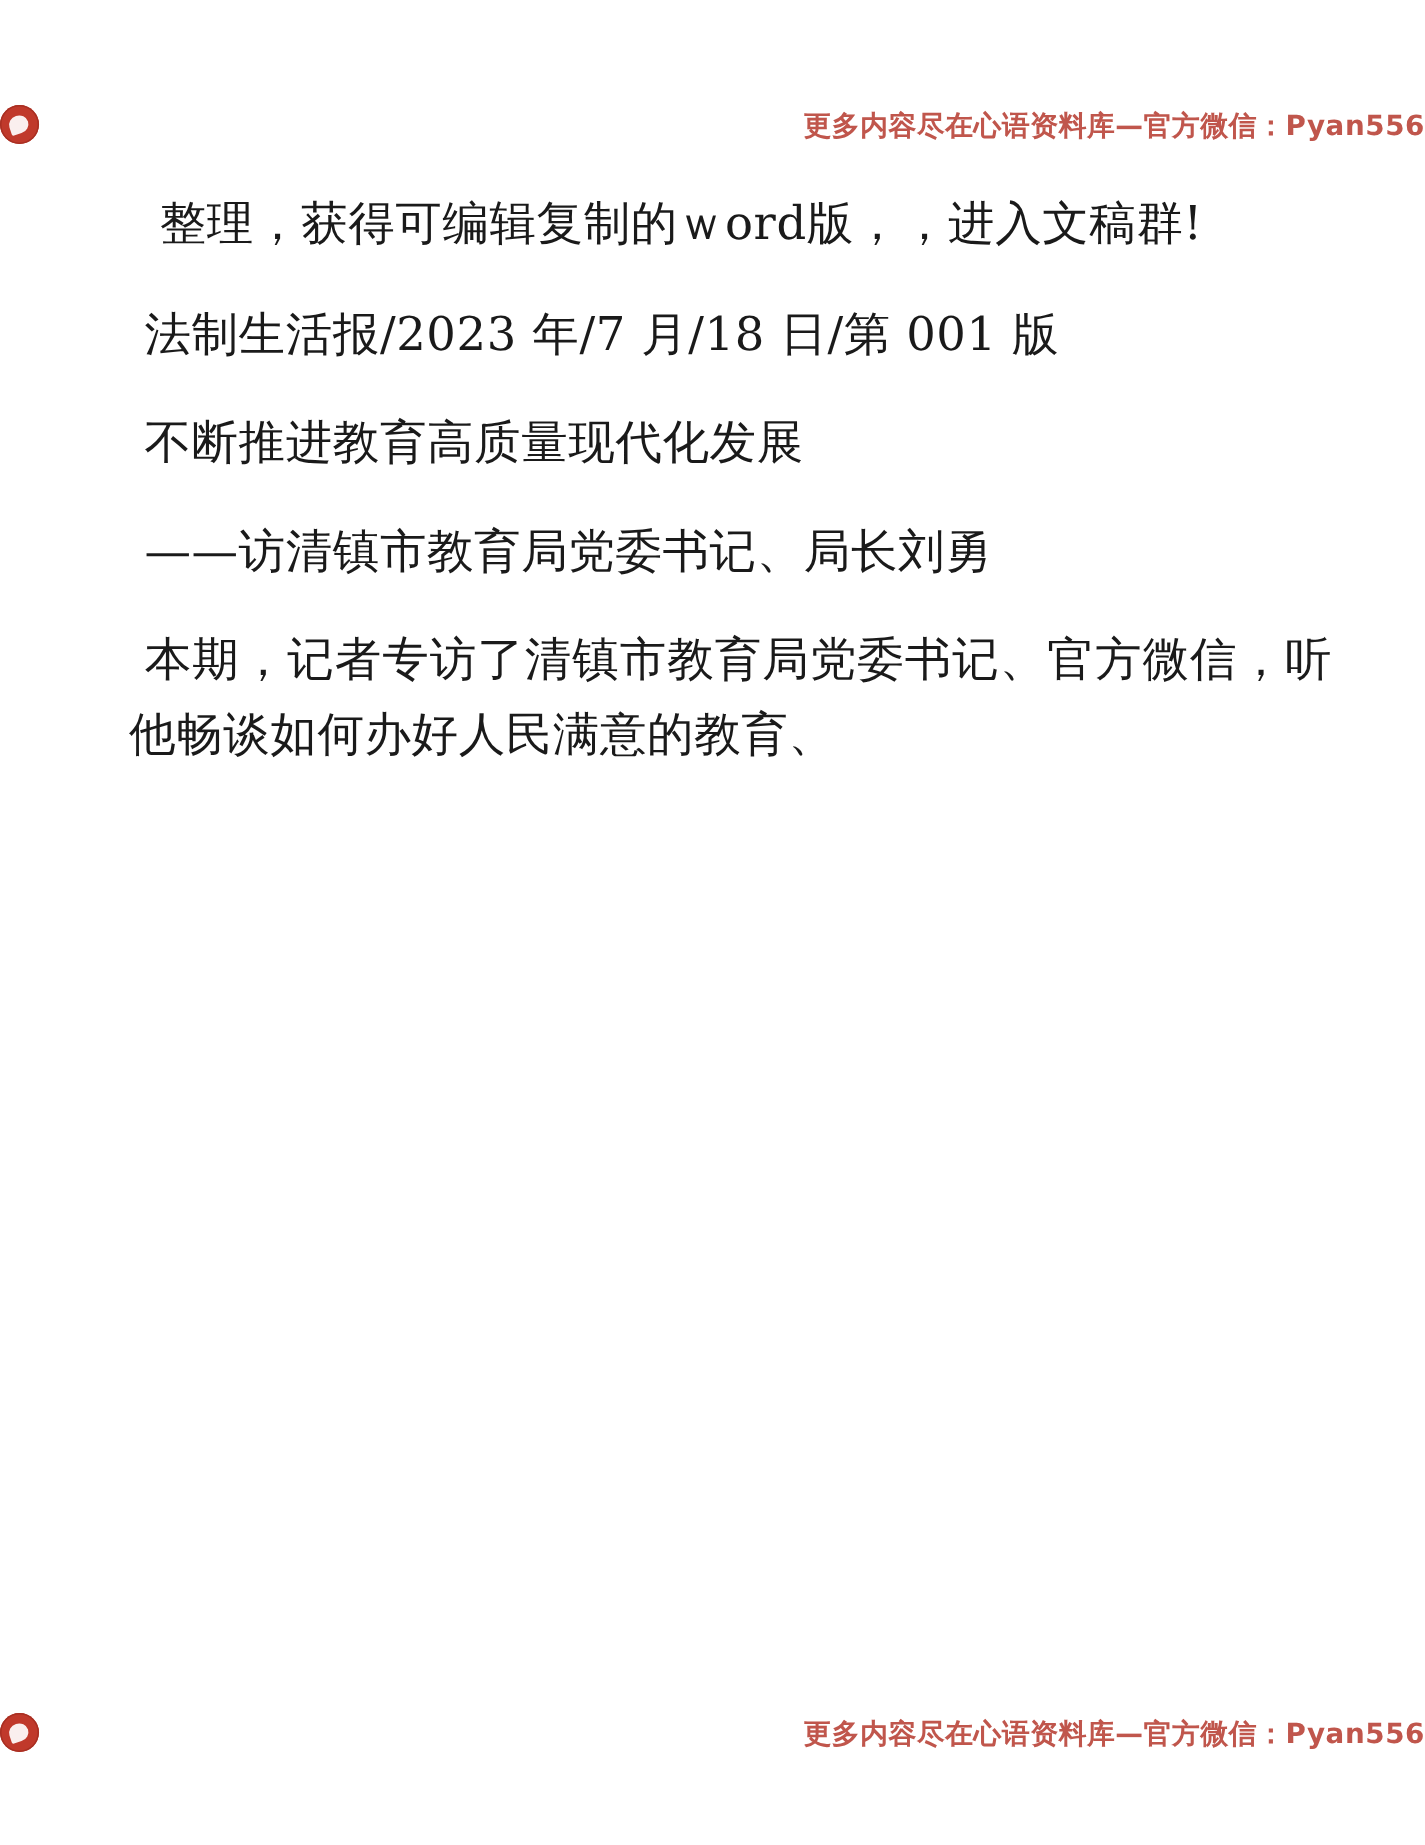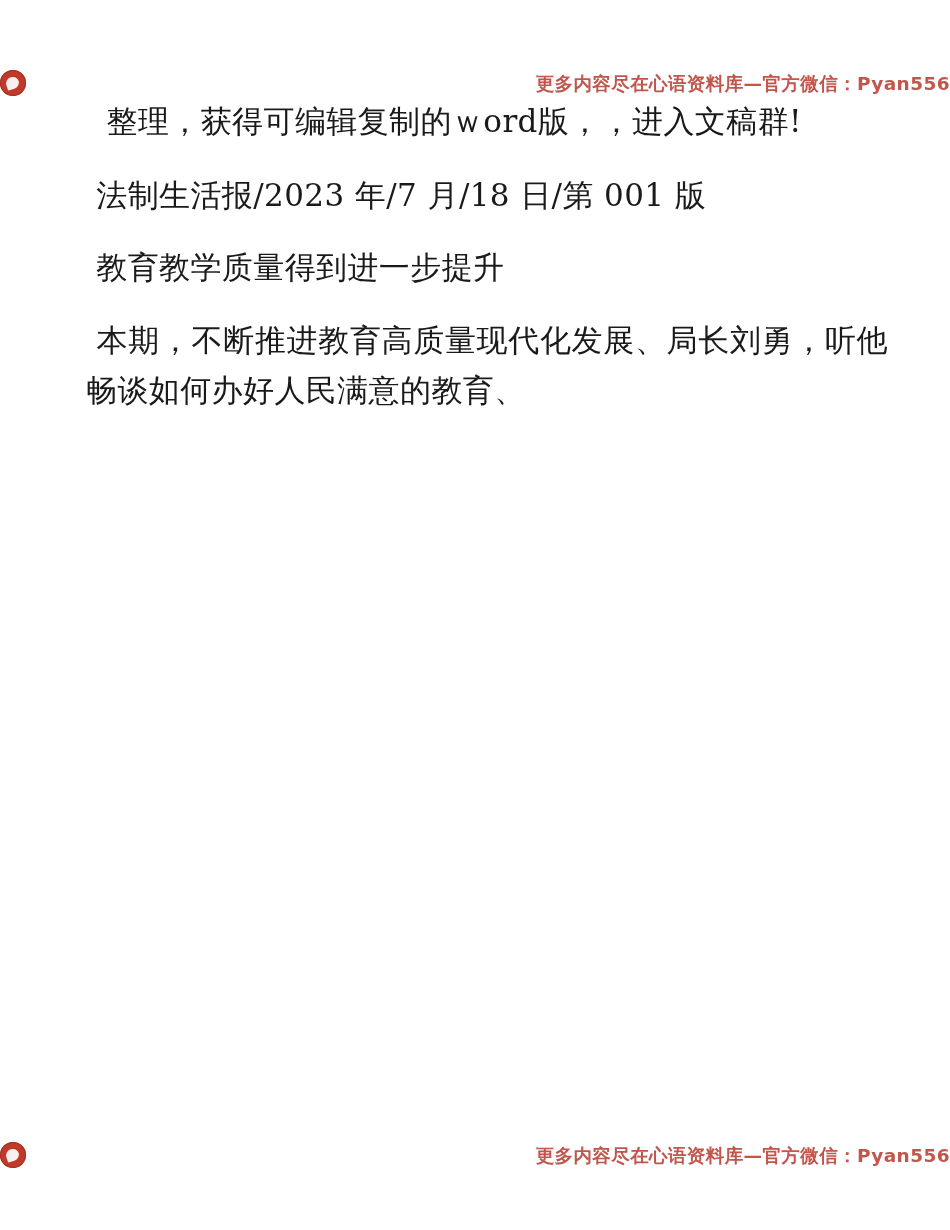--- a/index.html
+++ b/index.html
@@ -67,20 +67,21 @@
     font-weight: bold;
     font-size: 18.5px;
     letter-spacing: .4px;
     color: #c0564c;
     white-space: nowrap;
   }
 
   
   .doc {
     padding: 0 62px 0 86px;
+    margin-top: 28px;
   }
   .para {
     font-size: 31px;
     line-height: 1.62;
     letter-spacing: .4px;
     margin: 0 0 16px 0;
     text-align: justify;
     text-justify: inter-ideograph;
     white-space: pre-wrap;
   }
@@ -96,22 +97,23 @@
 
   <div class="watermark watermark-top">
     <span class="wm-logo"></span>
     <span class="wm-text">更多内容尽在心语资料库—官方微信：Pyan556</span>
   </div>
 
   <div class="doc">
     <p class="para">  整理，获得可编辑复制的ｗord版，，进入文稿群!</p>
     <div class="spacer-sm"></div>
     <p class="para gap-lg"> 法制生活报/2023 年/7 月/18 日/第 001 版</p>
-    <p class="para gap-lg"> 教育教学质量得到进一步提升</p>
-    <p class="para"> 本期，不断推进教育高质量现代化发展、局长刘勇，听他畅谈如何办好人民满意的教育、</p>
+    <p class="para gap-lg"> 不断推进教育高质量现代化发展</p>
+    <p class="para gap-lg"> ——访清镇市教育局党委书记、局长刘勇</p>
+    <p class="para"> 本期，记者专访了清镇市教育局党委书记、官方微信，听他畅谈如何办好人民满意的教育、</p>
   </div>
 
   <div class="watermark watermark-bottom">
     <span class="wm-logo"></span>
     <span class="wm-text">更多内容尽在心语资料库—官方微信：Pyan556</span>
   </div>
 
 </div>
 
 </body></html>

